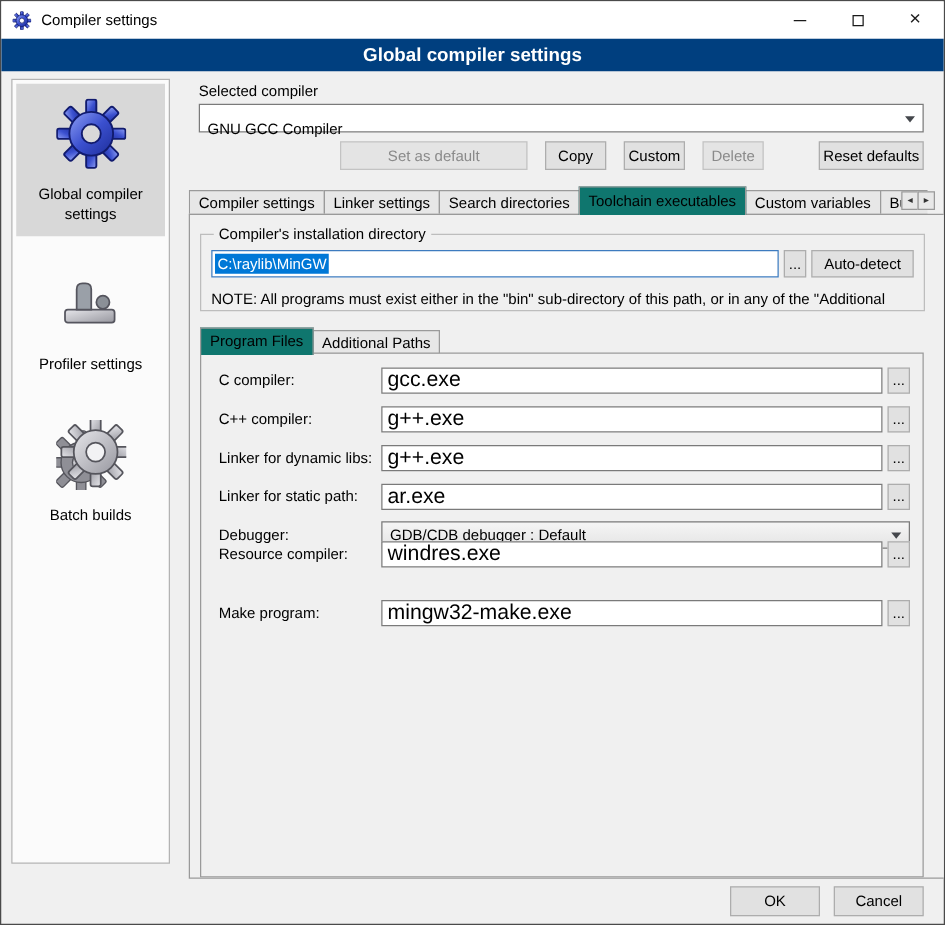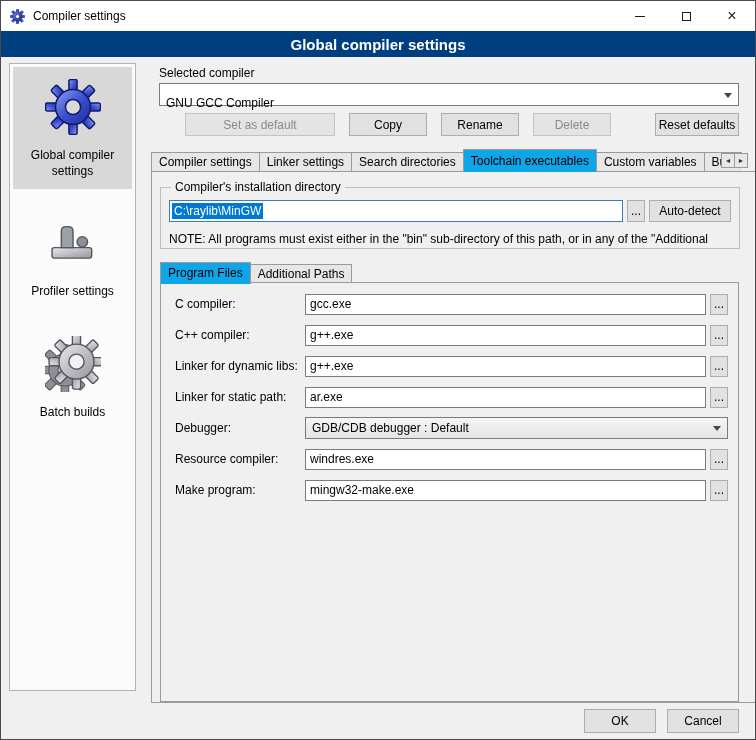--- a/index.html
+++ b/index.html
@@ -25,26 +25,26 @@
   .side-item .lbl{line-height:1.3;max-width:110px}
   .side-item + .side-item{margin-top:14px}
 
   
   .sel-label{position:absolute;left:158px;top:65px}
   .combo{position:absolute;left:158px;top:82px;width:580px;height:23px;background:#fff;border:1px solid #7a7a7a;display:flex;align-items:center;padding:16px 24px 0 6px}
   .combo .arrow,.fselect .arrow{position:absolute;right:6px;top:50%;margin-top:-2px;width:0;height:0;border:4px solid transparent;border-top:5px solid #44474c}
   .btnrow{position:absolute;left:158px;top:112px;width:580px;display:flex;justify-content:flex-end;gap:14px}
   .btn{height:23px;background:#e1e1e1;border:1px solid #adadad;font-family:inherit;font-size:12px;display:inline-flex;align-items:center;justify-content:center;color:#000;cursor:default}
   .btn.disabled{color:#8a8a8a;background:#e4e4e4;border-color:#c3c3c3}
-  .b-setdef{width:150px}.b-copy,.b-rename,.b-delete{width:78px}.b-reset{width:84px;margin-left:30px}
+  .b-setdef{width:150px}.b-copy,.b-rename,.b-delete{width:49px}.b-reset{width:84px;margin-left:30px}
 
   
   .tabstrip{position:absolute;left:150px;top:148px;width:598px;height:23px;display:flex;align-items:flex-end;padding-right:30px;overflow:hidden}
   .tab{flex:0 0 auto;height:20px;padding:0 7px;display:flex;align-items:center;background:#e7e7e7;border:1px solid #9a9a9a;margin-right:-1px;white-space:nowrap;cursor:default}
-  .tab.active{height:24px;background:#0ea5e9;border-bottom:none;margin-bottom:-1px;z-index:6;padding-bottom:1px}
+  .tab.active{height:24px;background:#0f766e;border-bottom:none;margin-bottom:-1px;z-index:6;padding-bottom:1px}
   .tab.clip{max-width:38px;overflow:hidden;border-right:none}
   .tabscroll{position:absolute;right:1px;bottom:4px;display:flex;z-index:7}
   .tabscroll .sbtn{width:14px;height:15px;background:#e8e8e8;border:1px solid #9a9a9a;font-size:7px;display:flex;align-items:center;justify-content:center;font-family:inherit;color:#333;margin-left:-1px;cursor:default}
 
   .panel{position:absolute;left:150px;top:170px;width:690px;height:532px;border:1px solid #9a9a9a;background:#f0f0f0;z-index:1}
 
   
   .groupbox{position:absolute;left:8px;top:15px;width:580px;height:62px;border:1px solid #bdbdbd}
   .gb-legend{position:absolute;top:-8px;left:10px;background:#f0f0f0;padding:0 4px}
   .pathrow{position:absolute;left:8px;top:12px;right:8px;display:flex;gap:4px;align-items:flex-end}
@@ -56,21 +56,21 @@
 
   
   .subtabstrip{position:absolute;left:8px;top:89px;display:flex;align-items:flex-end;height:22px;z-index:4}
   .subtabstrip .tab{height:19px}
   .subtabstrip .tab.active{height:22px}
   .subpanel{position:absolute;left:8px;top:110px;width:579px;height:420px;border:1px solid #9a9a9a;background:#f0f0f0;z-index:3}
 
   
   .frow{position:absolute;left:14px;right:10px;height:22px;display:flex;align-items:center}
   .flabel{flex:0 0 130px}
-  .fin{flex:1;height:21px;border:1px solid #7a7a7a;background:#fff;padding:0 4px;font-family:inherit;font-size:12px}
+  .fin{flex:1;height:21px;border:1px solid #7a7a7a;background:#fff;padding:0 4px;font-family:inherit;font-size:17px}
   .frow .dots{margin-left:4px;width:18px;height:21px}
   .fselect{flex:1;height:22px;border:1px solid #7a7a7a;background:linear-gradient(#f5f5f5,#e4e4e4);display:flex;align-items:center;padding:0 6px;position:relative;cursor:default}
 
   
   .footer{position:absolute;top:708px;right:16px;display:flex;gap:11px}
   .footer .btn{width:72px;height:24px}
 </style>
 </head>
 <body>
 
@@ -163,21 +163,21 @@
 
   <div class="sel-label">Selected compiler</div>
   <div class="combo">
     <span>GNU GCC Compiler</span>
     <span class="arrow"></span>
   </div>
 
   <div class="btnrow">
     <button class="btn disabled b-setdef" disabled="">Set as default</button>
     <button class="btn b-copy">Copy</button>
-    <button class="btn b-rename">Rename</button>
+    <button class="btn b-rename">Custom</button>
     <button class="btn disabled b-delete" disabled="">Delete</button>
     <button class="btn b-reset">Reset defaults</button>
   </div>
 
   <div class="tabstrip">
     <div class="tab">Compiler settings</div>
     <div class="tab">Linker settings</div>
     <div class="tab">Search directories</div>
     <div class="tab active">Toolchain executables</div>
     <div class="tab">Custom variables</div>
@@ -234,21 +234,21 @@
       </div>
 
       <div class="frow" style="top:134px">
         <span class="flabel">Debugger:</span>
         <div class="fselect">
           <span>GDB/CDB debugger : Default</span>
           <span class="arrow"></span>
         </div>
       </div>
 
-      <div class="frow" style="top:165px">
+      <div class="frow" style="top:149px">
         <span class="flabel">Resource compiler:</span>
         <input class="fin" value="windres.exe" style="">
         <button class="btn dots">...</button>
       </div>
 
       <div class="frow" style="top:196px">
         <span class="flabel">Make program:</span>
         <input class="fin" value="mingw32-make.exe" style="">
         <button class="btn dots">...</button>
       </div>

